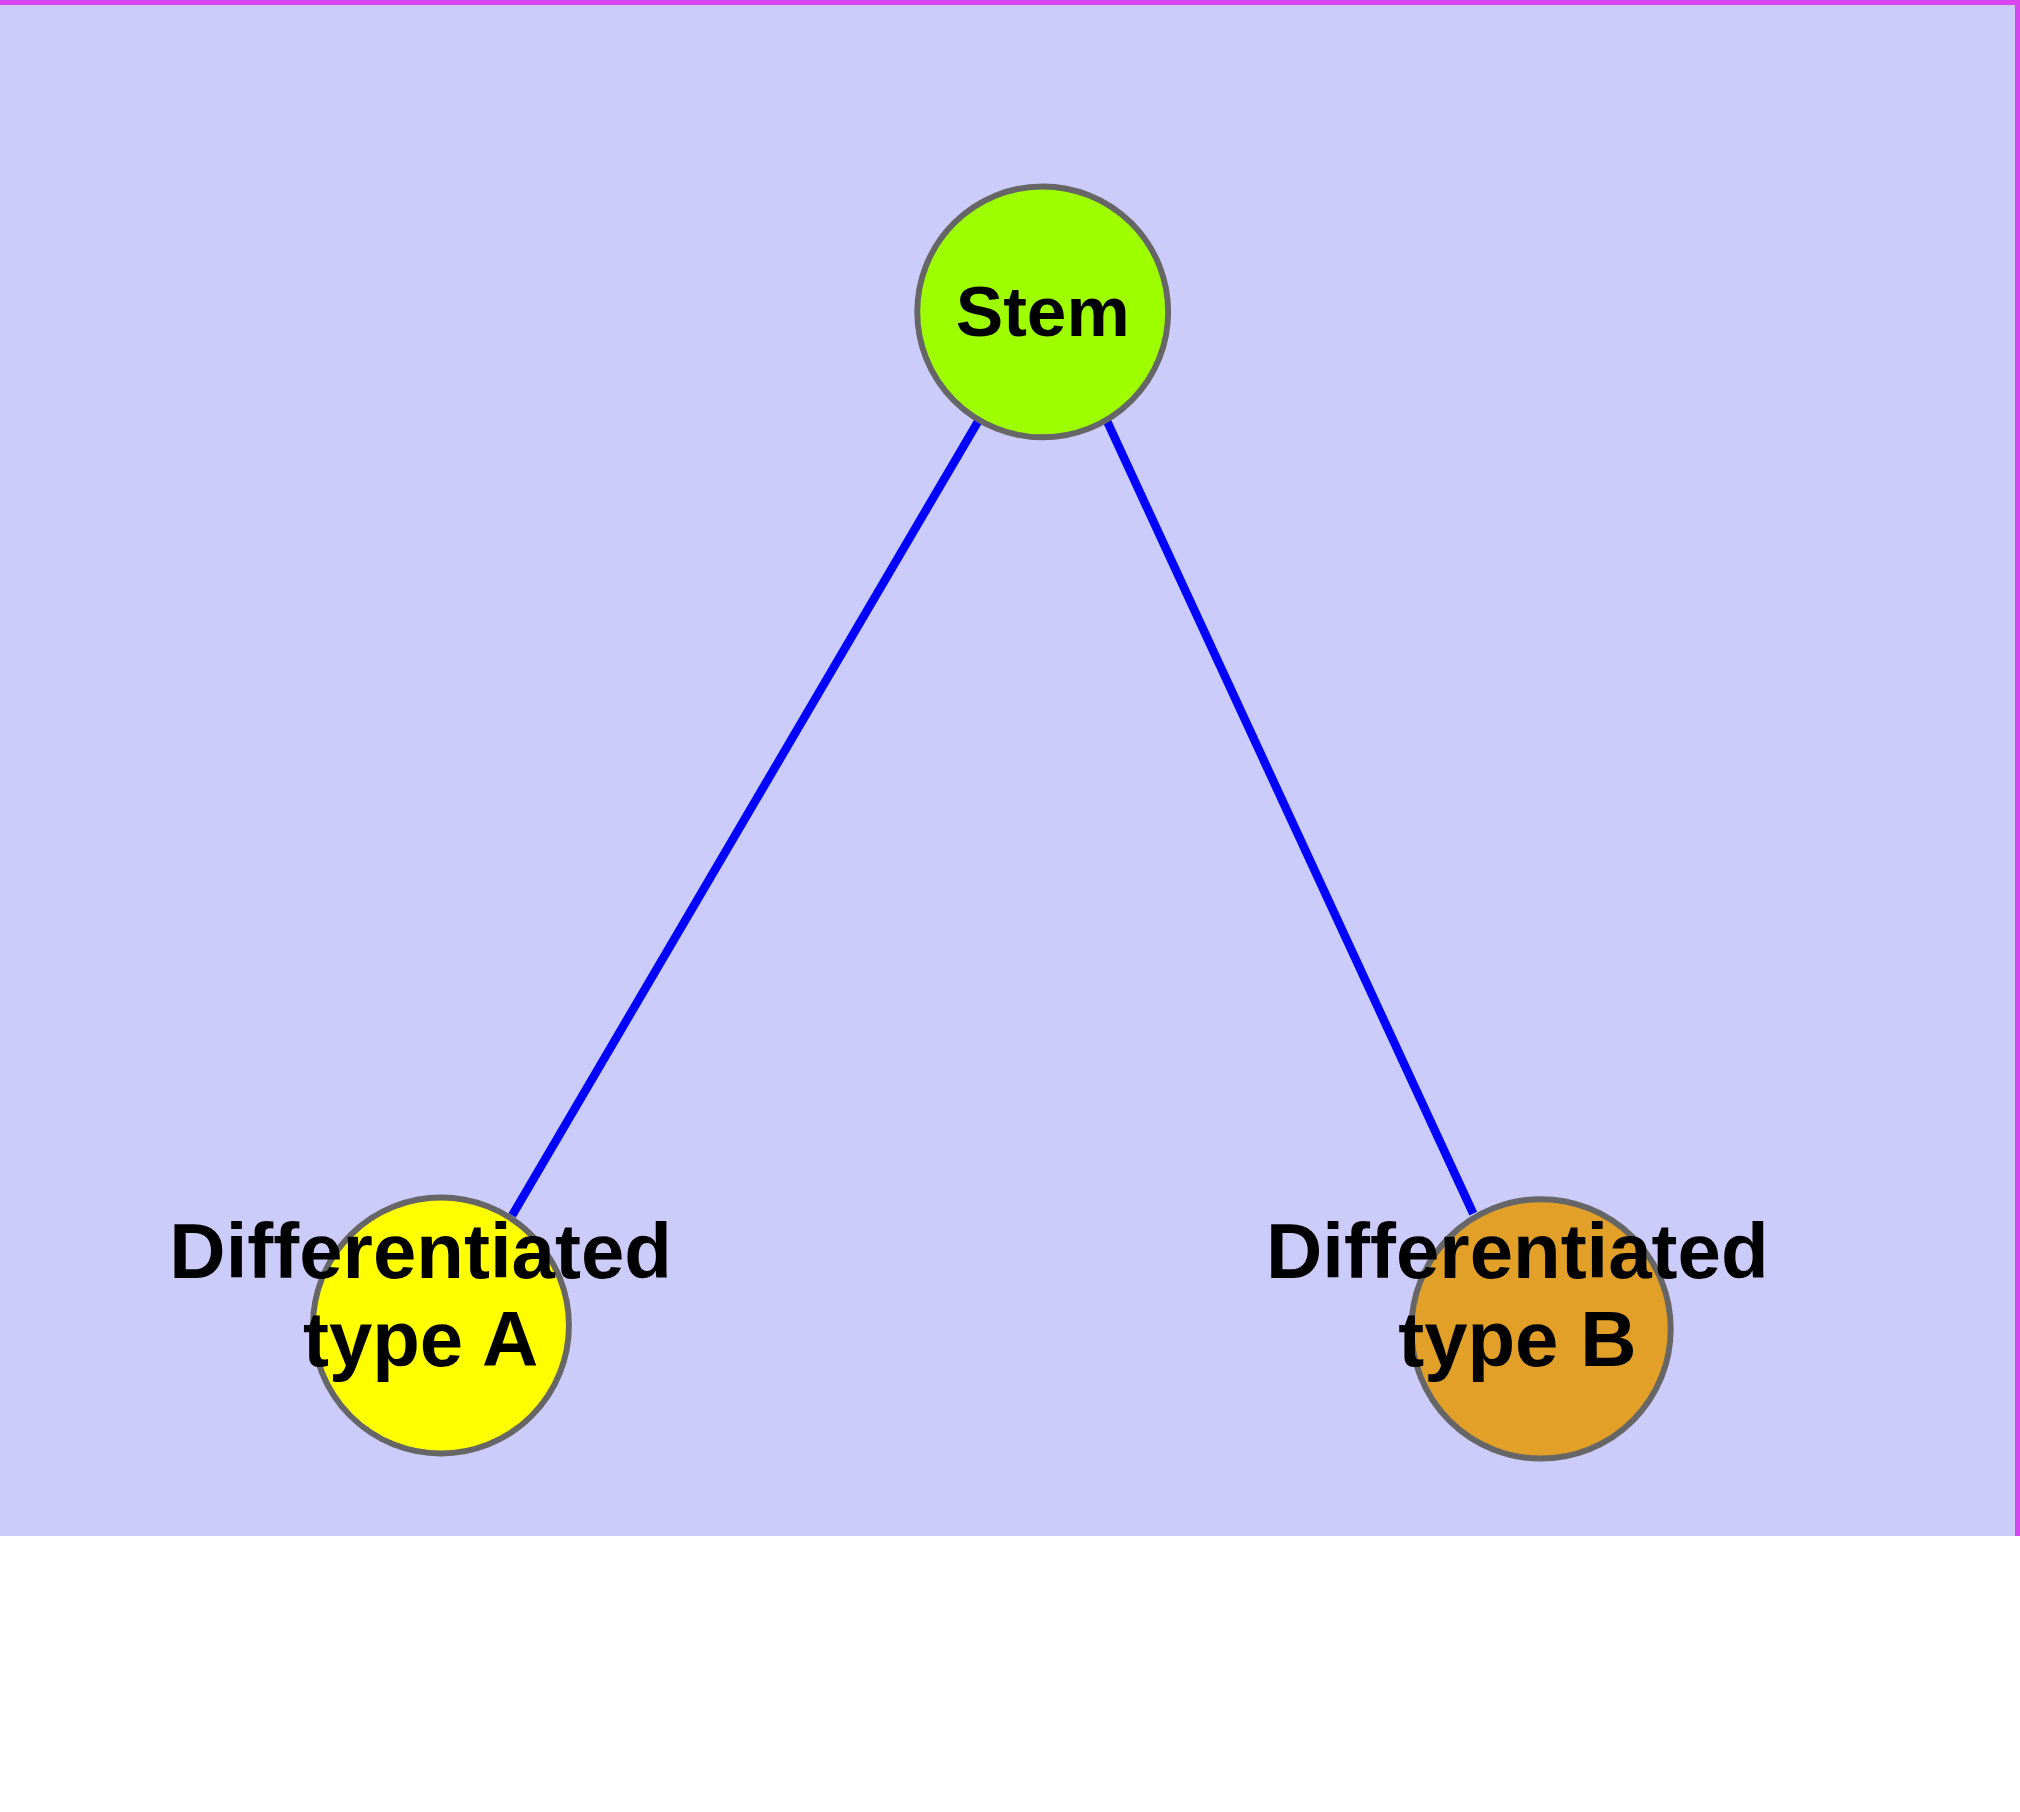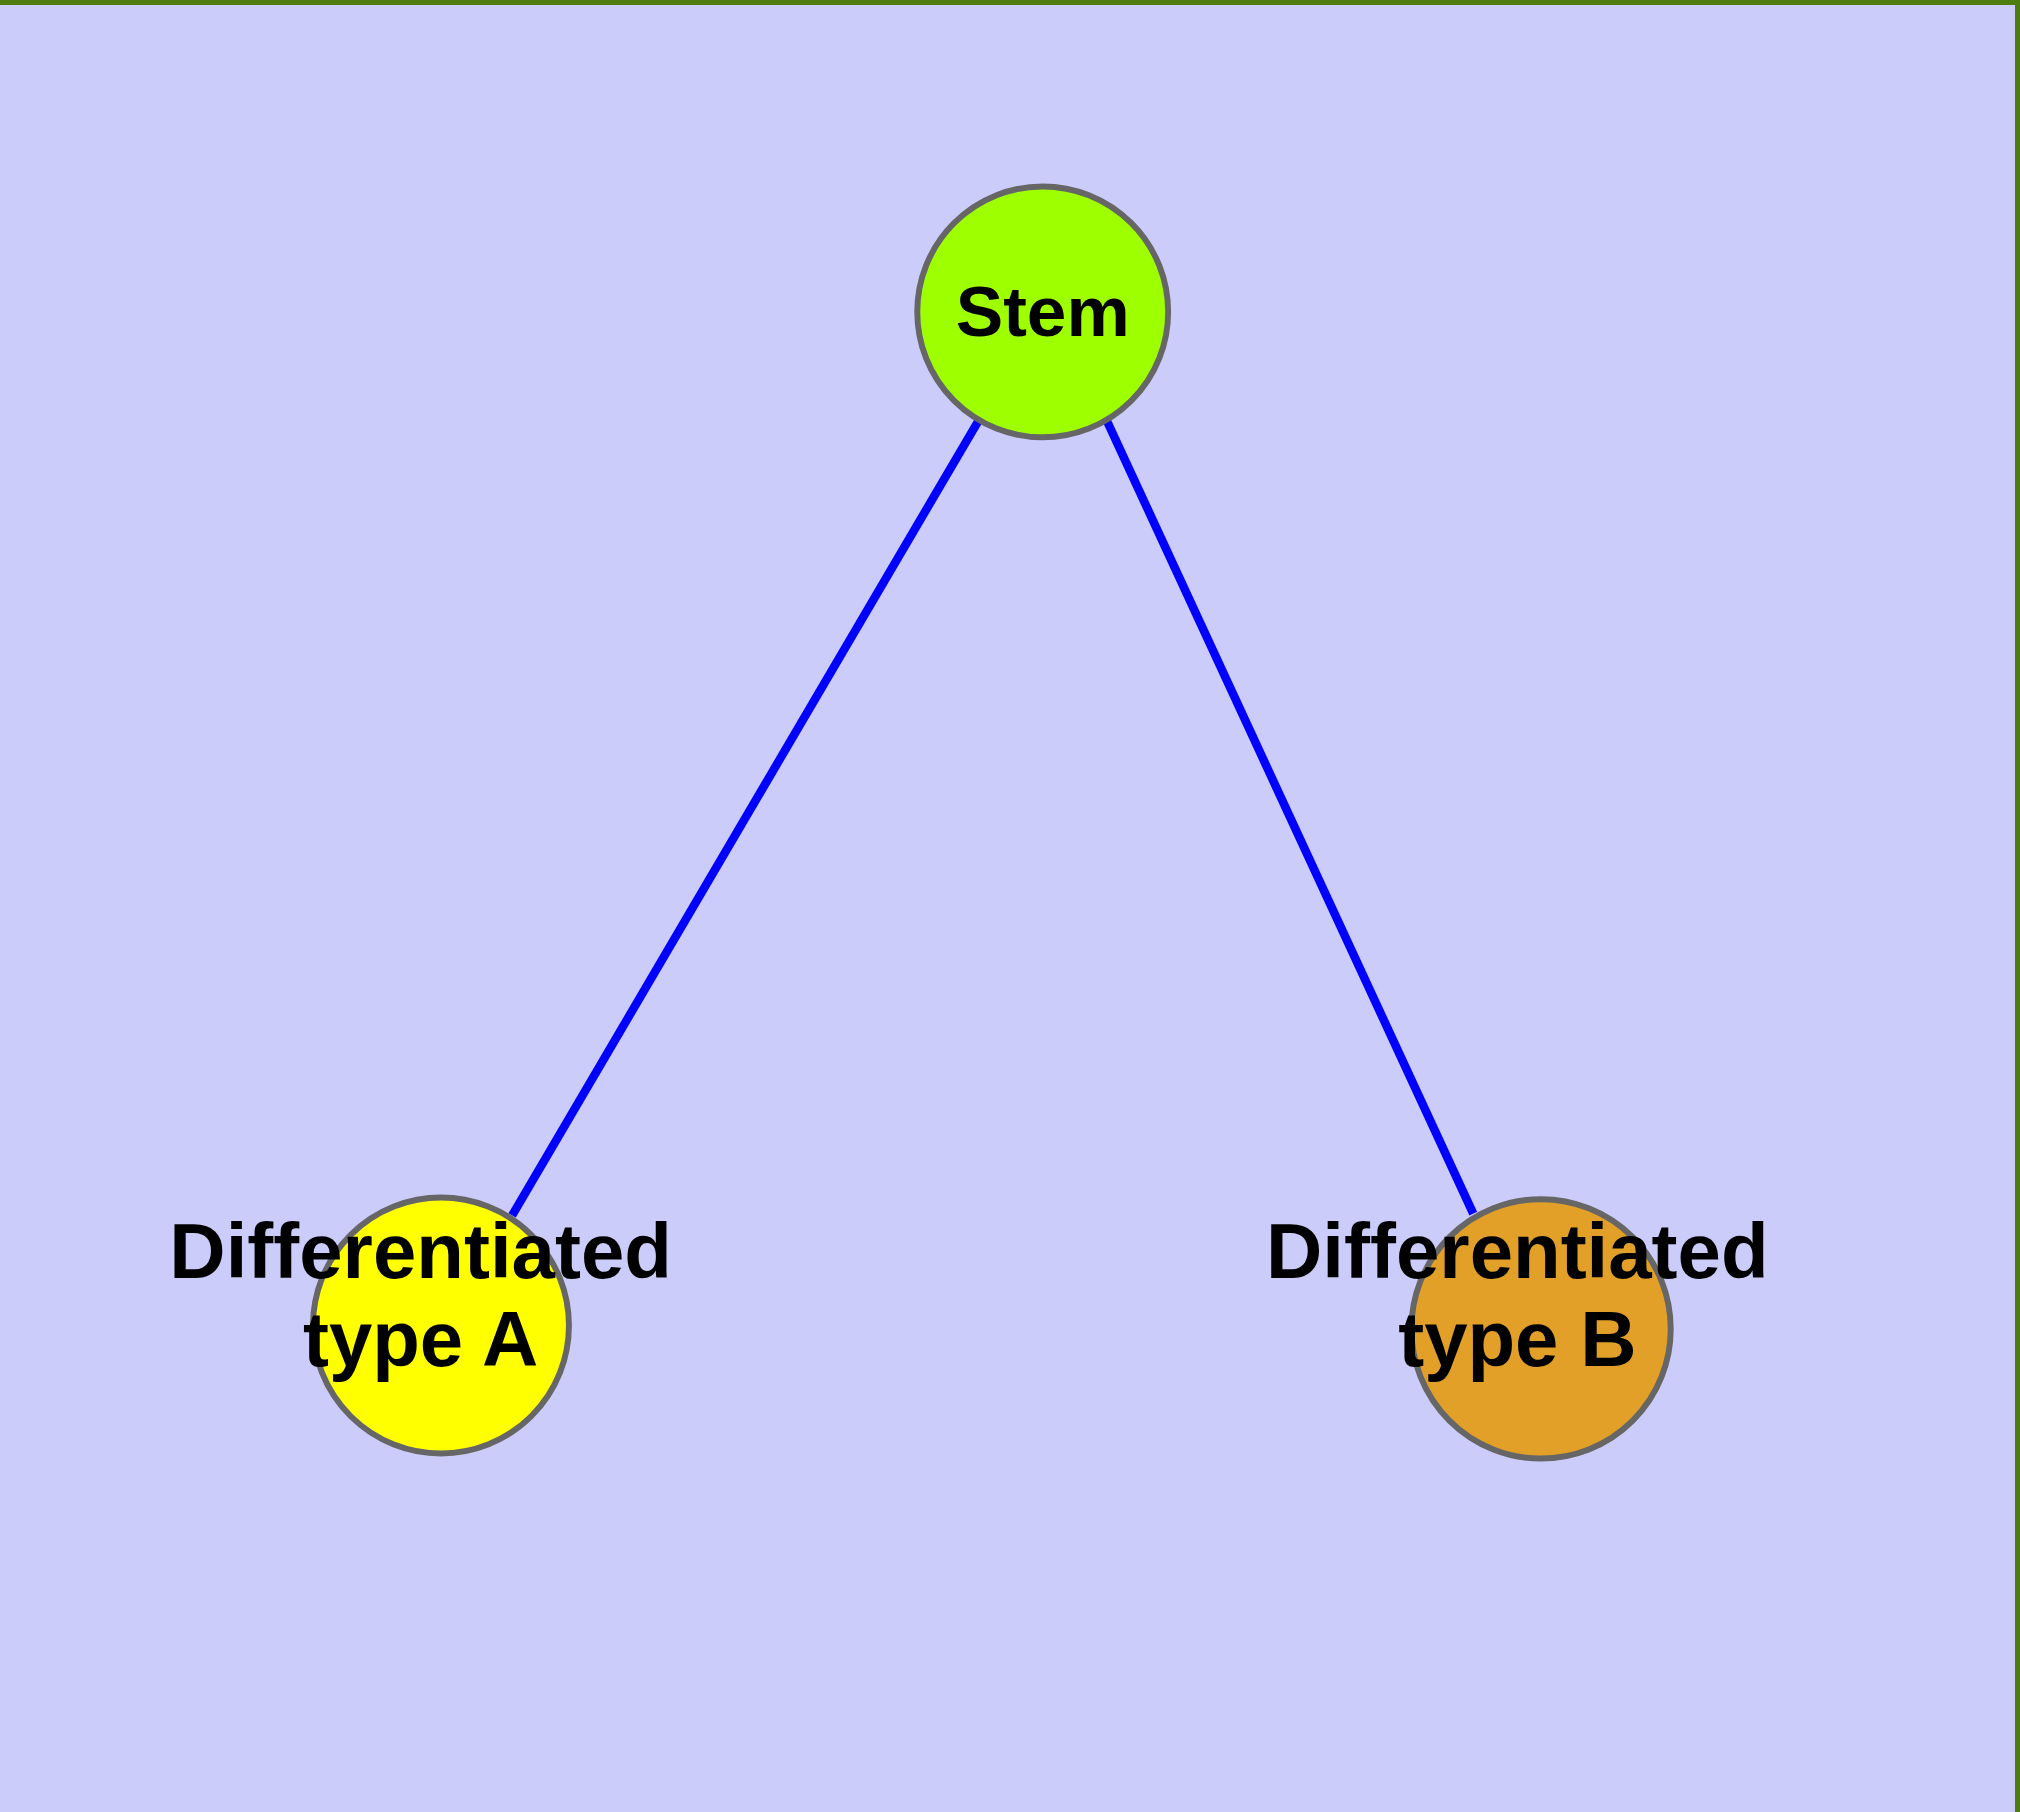--- a/index.html
+++ b/index.html
@@ -51,21 +51,21 @@
   .label-stem {
     font-size: 84px;
   }
   .label-leaf {
     font-size: 92px;
   }
 </style>
 </head>
 <body style="background: rgb(255, 255, 255);">
 
-<div id="canvas" style="width: 2021px; height: 1812px; background: #4d7c0f;">
+<div id="canvas" style="width: 2021px; height: 1536px; background: #d946ef;">
   <div id="plot-area" style="background: rgb(204, 204, 250);"></div>
 
   <svg id="graph-svg" viewBox="0 0 2384 2138" xmlns="http://www.w3.org/2000/svg">
 
     <g>
       <line class="edge-line" x1="1155" y1="495" x2="604" y2="1434" stroke="#0000ff" stroke-width="10"></line>
       <line class="edge-line" x1="1305" y1="495" x2="1738" y2="1432" stroke="#0000ff" stroke-width="10"></line>
     </g>
 
     <g>

